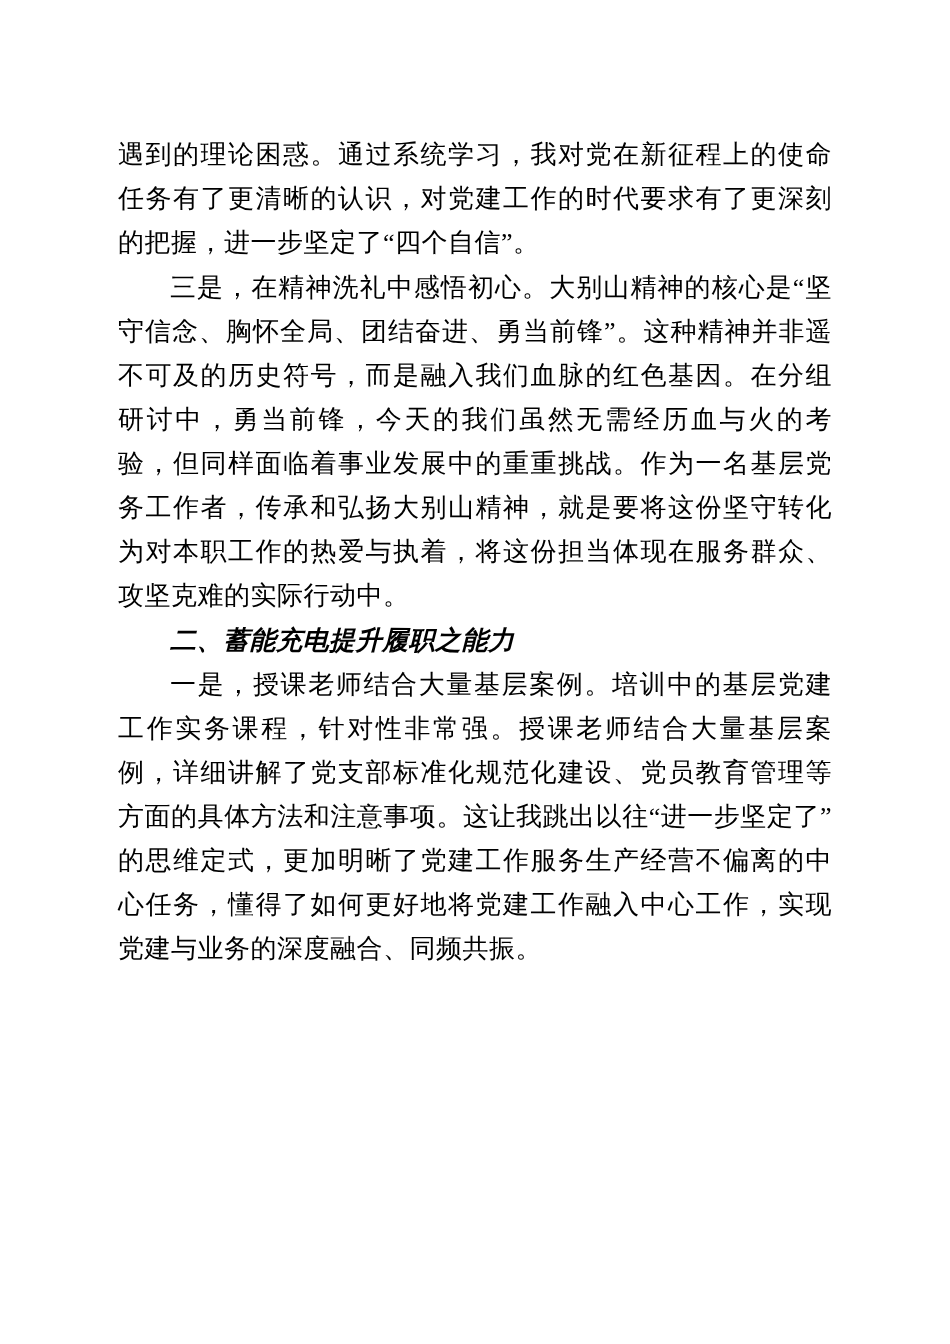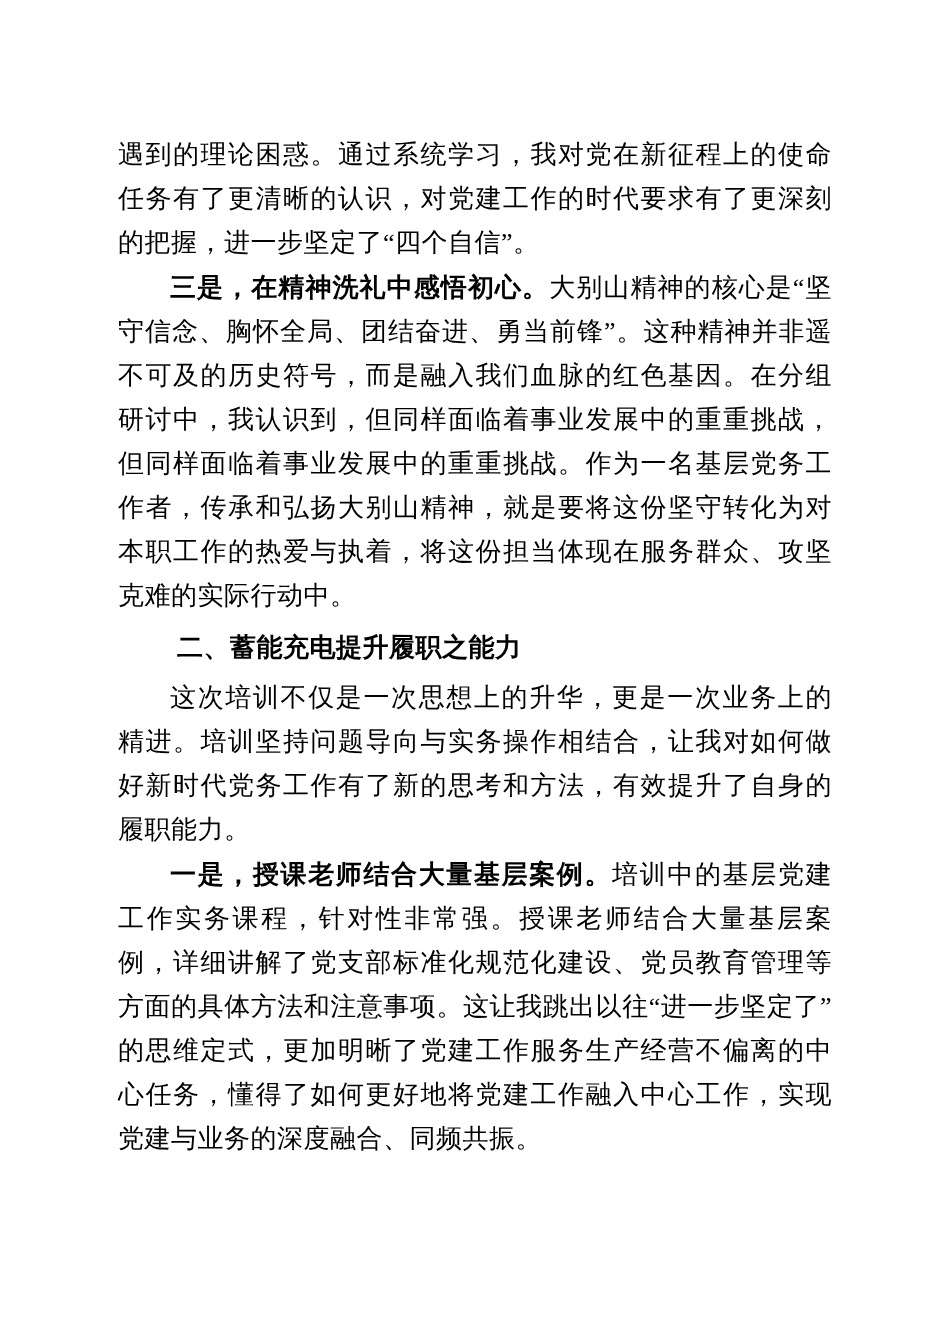--- a/index.html
+++ b/index.html
@@ -29,40 +29,40 @@
     text-align: justify;
     text-indent: 2em;
     letter-spacing: 0.5px;
     word-break: break-all;
   }
   .para.no-indent {
     text-indent: 0;
   }
   .para .lead {
     font-family: "Liberation Sans", "DejaVu Sans", sans-serif;
-    font-weight: 700;
+    font-weight: 400;
   }
   .heading {
-    margin: 7px;
+    margin: 0;
     font-size: 26px;
     line-height: 44px;
     text-indent: 2em;
     letter-spacing: 0.5px;
     font-family: "Liberation Sans", "DejaVu Sans", sans-serif;
     font-weight: 700;
+    font-style: italic;
   }
 </style>
 </head>
 <body>
 
 <div class="page">
 
   <p class="para no-indent"><span>遇到的理论困惑。通过系统学习，我对党在新征程上的使命任务有了更清晰的认识，对党建工作的时代要求有了更深刻的把握，进一步坚定了“四个自信”。</span></p>
 
-  <p class="para"><strong class="lead">三是，在精神洗礼中感悟初心。</strong><span>大别山精神的核心是“坚守信念、胸怀全局、团结奋进、勇当前锋”。这种精神并非遥不可及的历史符号，而是融入我们血脉的红色基因。在分组研讨中，我认识到，但同样面临着事业发展中的重重挑战，但同样面临着事业发展中的重重挑战。作为一名基层党务工作者，传承和弘扬大别山精神，就是要将这份坚守转化为对本职工作的热爱与执着，将这份担当体现在服务群众、攻坚克难的实际行动中。</span></p>
+  <p class="para"><strong class="lead">三是，在精神洗礼中感悟初心。</strong><span>大别山精神的核心是“坚守信念、胸怀全局、团结奋进、勇当前锋”。这种精神并非遥不可及的历史符号，而是融入我们血脉的红色基因。在分组研讨中，勇当前锋，今天的我们虽然无需经历血与火的考验，但同样面临着事业发展中的重重挑战。作为一名基层党务工作者，传承和弘扬大别山精神，就是要将这份坚守转化为对本职工作的热爱与执着，将这份担当体现在服务群众、攻坚克难的实际行动中。</span></p>
 
   <h2 class="heading">二、蓄能充电提升履职之能力</h2>
 
-  <p class="para"><span>这次培训不仅是一次思想上的升华，更是一次业务上的精进。培训坚持问题导向与实务操作相结合，让我对如何做好新时代党务工作有了新的思考和方法，有效提升了自身的履职能力。</span></p>
 
   <p class="para"><strong class="lead">一是，授课老师结合大量基层案例。</strong><span>培训中的基层党建工作实务课程，针对性非常强。授课老师结合大量基层案例，详细讲解了党支部标准化规范化建设、党员教育管理等方面的具体方法和注意事项。这让我跳出以往“进一步坚定了”的思维定式，更加明晰了党建工作服务生产经营不偏离的中心任务，懂得了如何更好地将党建工作融入中心工作，实现党建与业务的深度融合、同频共振。</span></p>
 
 </div>
 
 </body></html>

